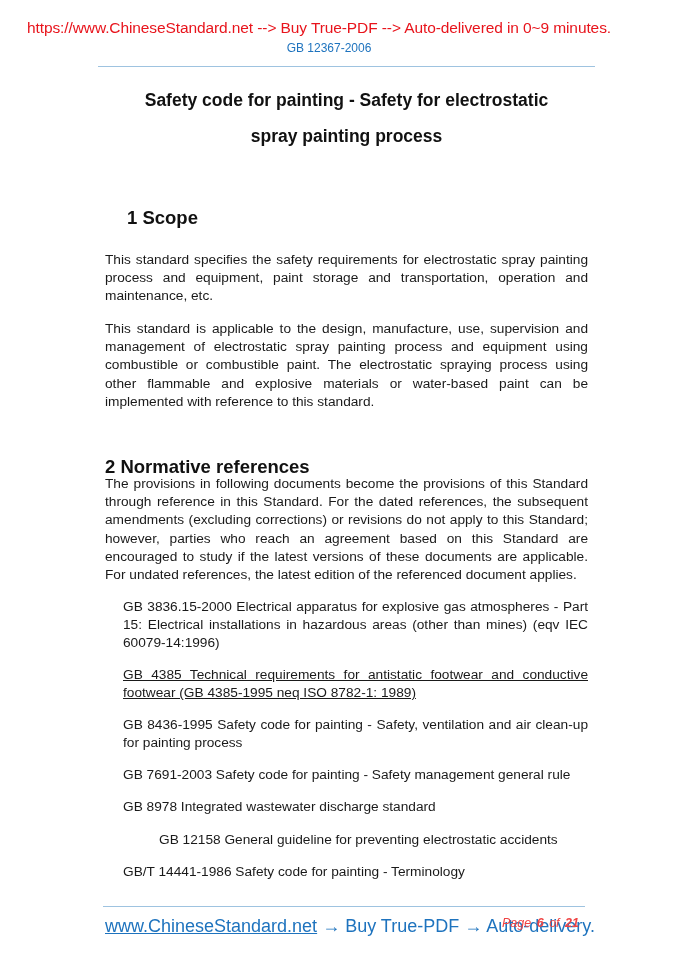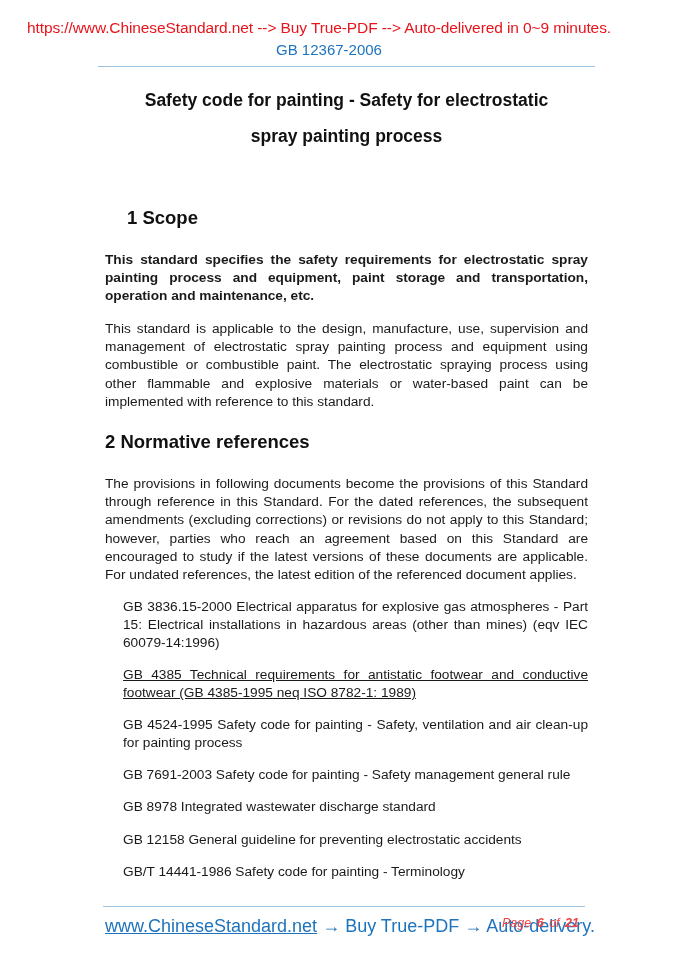--- a/index.html
+++ b/index.html
@@ -6,21 +6,21 @@
     body {
       width: 693px; height: 980px; position: relative; overflow: hidden;
       font-family: "Liberation Sans", sans-serif; color: #111111;
     }
     .banner {
       position: absolute; top: 19px; left: 0; width: 638px; text-align: center;
       font-size: 15.5px; color: #e8141c; letter-spacing: -0.1px;
     }
     .std-code {
       position: absolute; top: 41px; left: 0; width: 658px; text-align: center;
-      font-size: 15px; color: #1e73be;
+      font-size: 12px; color: #1e73be;
     }
     .header-rule {
       position: absolute; top: 66px; left: 98px; width: 497px; height: 0;
       border-top: 1px solid #9ec3e0;
     }
     .title {
       position: absolute; left: 0; width: 693px; text-align: center;
       font-weight: bold; font-size: 17.5px; color: #111;
     }
     .title.l1 { top: 90px; }
@@ -56,33 +56,33 @@
 
 <div class="banner">https://www.ChineseStandard.net --&gt; Buy True-PDF --&gt; Auto-delivered in 0~9 minutes.</div>
 <div class="std-code">GB 12367-2006</div>
 <div class="header-rule"></div>
 
 <div class="title l1">Safety code for painting - Safety for electrostatic</div>
 <div class="title l2">spray painting process</div>
 
 <div class="h1" style="top:207px;margin-left:22px;">1 Scope</div>
 
-<div class="para" style="top:251px;font-weight:bold;">This standard specifies the safety requirements for electrostatic spray painting process and equipment, paint storage and transportation, operation and maintenance, etc.</div>
+<div class="para" style="top:251px;">This standard specifies the safety requirements for electrostatic spray painting process and equipment, paint storage and transportation, operation and maintenance, etc.</div>
 <div class="para" style="top:320px;">This standard is applicable to the design, manufacture, use, supervision and management of electrostatic spray painting process and equipment using combustible or combustible paint. The electrostatic spraying process using other flammable and explosive materials or water-based paint can be implemented with reference to this standard.</div>
 
-<div class="h1" style="top:431px;">2 Normative references</div>
+<div class="h1" style="top:456px;">2 Normative references</div>
 
 <div class="para" style="top:475px;">The provisions in following documents become the provisions of this Standard through reference in this Standard. For the dated references, the subsequent amendments (excluding corrections) or revisions do not apply to this Standard; however, parties who reach an agreement based on this Standard are encouraged to study if the latest versions of these documents are applicable. For undated references, the latest edition of the referenced document applies.</div>
 
 <div class="ref" style="top:598px;">GB 3836.15-2000 Electrical apparatus for explosive gas atmospheres - Part 15: Electrical installations in hazardous areas (other than mines) (eqv IEC 60079-14:1996)</div>
 <div class="ref" style="top:666px;text-decoration:underline;">GB 4385 Technical requirements for antistatic footwear and conductive footwear (GB 4385-1995 neq ISO 8782-1: 1989)</div>
-<div class="ref" style="top:716px;">GB 4524-1995 Safety code for painting - Safety, ventilation and air clean-up for painting process</div>
+<div class="ref" style="top:716px;">GB 8436-1995 Safety code for painting - Safety, ventilation and air clean-up for painting process</div>
 <div class="ref" style="top:766px;">GB 7691-2003 Safety code for painting - Safety management general rule</div>
 <div class="ref" style="top:798px;">GB 8978 Integrated wastewater discharge standard</div>
-<div class="ref" style="top:831px;">GB 12158 General guideline for preventing electrostatic accidents</div>
+<div class="ref" style="top:831px;margin-left:36px;">GB 12158 General guideline for preventing electrostatic accidents</div>
 <div class="ref" style="top:863px;">GB/T 14441-1986 Safety code for painting - Terminology</div>
 
 <div class="footer-rule"></div>
 <div class="footer-left">
   <a>www.ChineseStandard.net</a><span> → Buy True-PDF → Auto-delivery.</span>
 </div>
 <div class="footer-right">
   <span>Page</span>
   <b>6</b>
   <span>of</span>

